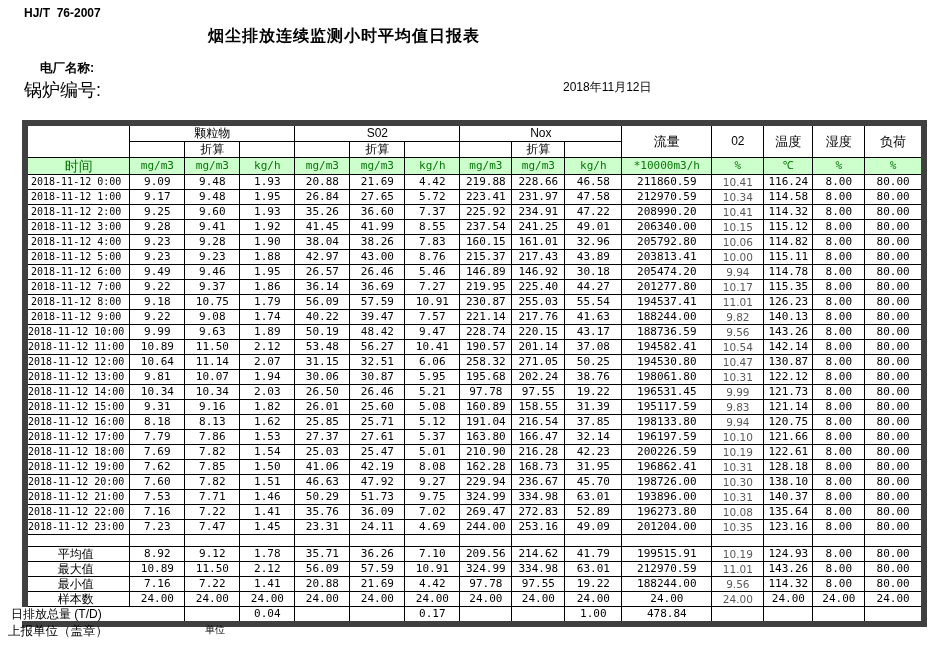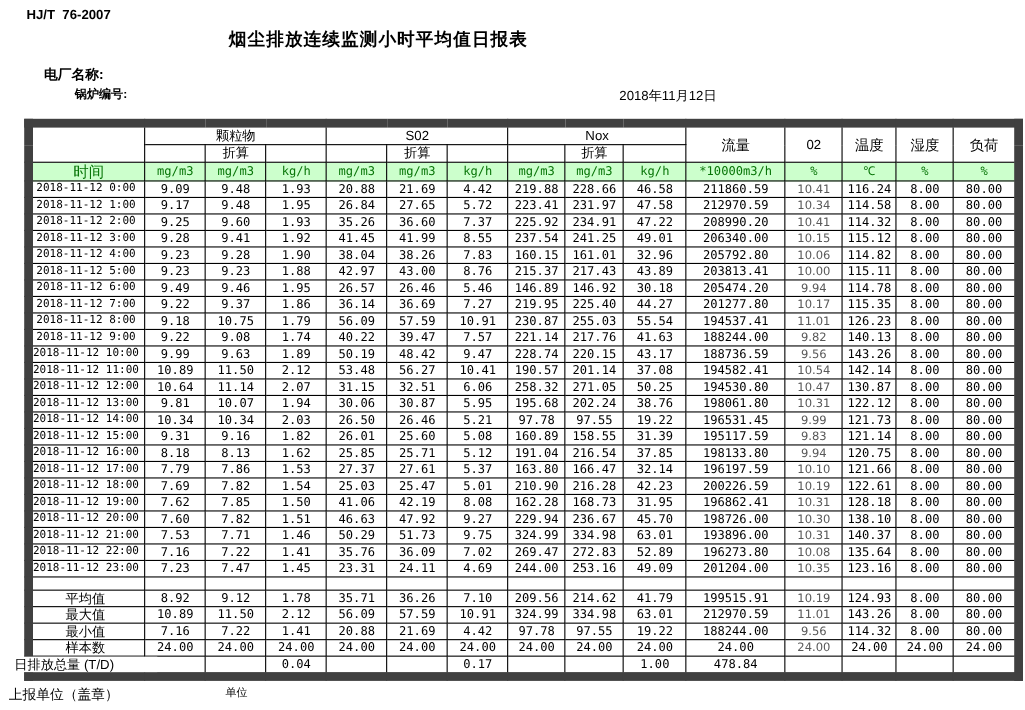--- a/index.html
+++ b/index.html
@@ -1,25 +1,25 @@
 <!DOCTYPE html>
 <html><head>
 <meta charset="utf-8">
 <style>
   html,body{margin:0;padding:0;background:#fff;}
   .page{position:relative;width:932px;height:645px;background:#fff;color:#000;
         font-family:"Liberation Sans",sans-serif;overflow:hidden;}
   .std{position:absolute;left:24px;top:6px;font-weight:bold;font-size:12px;white-space:pre;}
   .title{position:absolute;left:208px;top:26px;font-weight:bold;font-size:16px;letter-spacing:1px;}
   .plant{position:absolute;left:24px;top:60px;font-weight:bold;font-size:12.5px;padding-left:16px;}
-  .boiler{position:absolute;left:24px;top:78px;font-weight:bold;font-size:11px;margin-left:44px;}
+  .boiler{position:absolute;left:24px;top:78px;font-weight:normal;font-size:18px;}
   .date{position:absolute;left:563px;top:79px;font-size:12px;}
 
-  table.rpt{position:absolute;left:22px;top:108px;border-collapse:collapse;
-            border:8px solid #404040;table-layout:fixed;}
+  table.rpt{position:absolute;left:22px;top:120px;border-collapse:collapse;
+            border:6px solid #404040;table-layout:fixed;}
   table.rpt td{border:1px solid #000;padding:0;text-align:center;vertical-align:middle;}
 
   thead td{font-size:12px;height:15px;line-height:15px;background:#fff;}
   thead td.big{font-size:13px;}
   tr.units td{background:#ccffcc;color:#077507;height:16px;line-height:16px;
               font-family:"DejaVu Sans Mono",monospace;font-size:11px;}
   tr.units td.time-h{font-family:"Liberation Sans",sans-serif;font-size:14px;}
 
   tbody td{height:14px;line-height:14px;font-family:"DejaVu Sans Mono",monospace;
            font-size:11px;text-align:right;padding-right:8px;}

